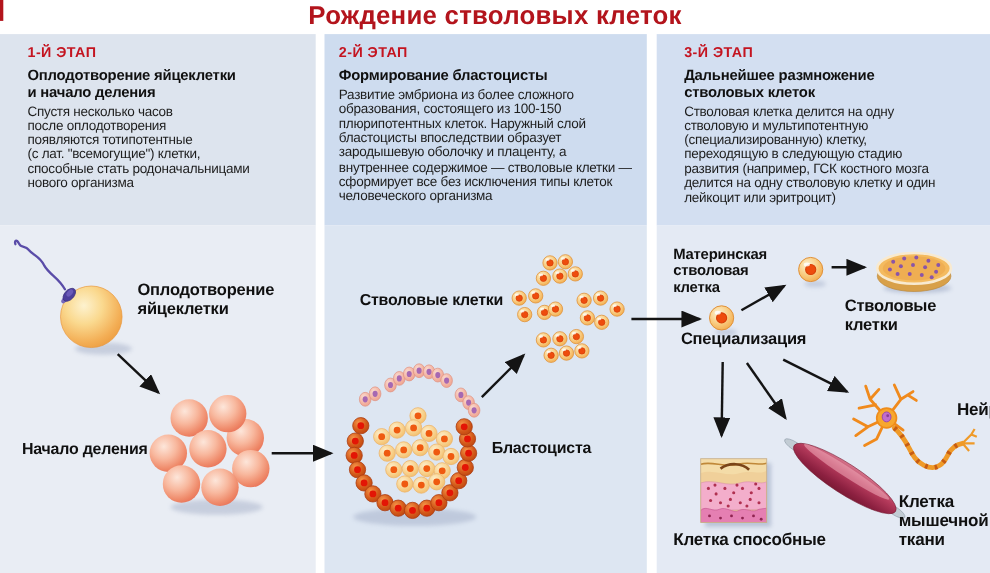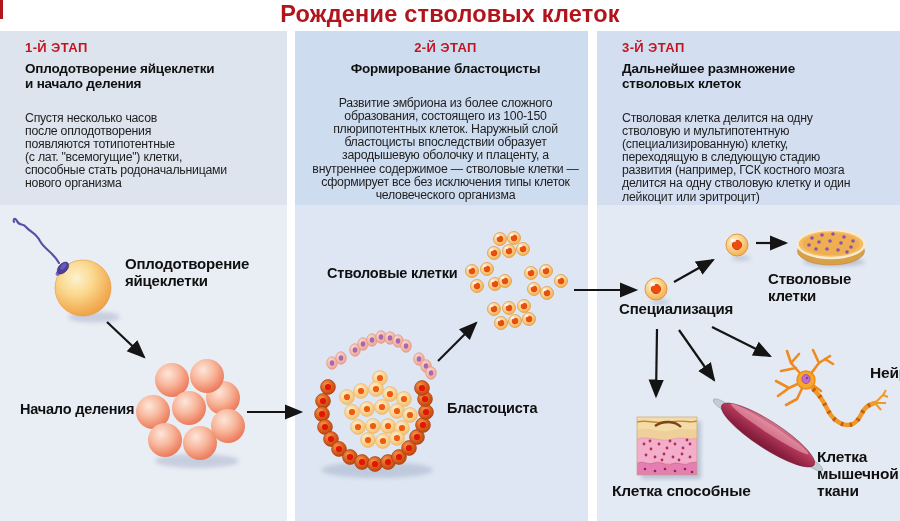--- a/index.html
+++ b/index.html
@@ -11,26 +11,26 @@
   .col1{left:0;width:287px;}
   .col2{left:295px;width:293px;}
   .col3{left:597px;width:303px;}
   .c1t{background:#dde4ee;}  .c1b{background:#e9edf4;}
   .c2t{background:#cedcef;}  .c2b{background:#dde6f2;}
   .c3t{background:#d3dff1;}  .c3b{background:#e4eaf4;}
   .page-title{position:absolute;top:1px;left:0;width:900px;text-align:center;
     font-size:23.5px;font-weight:bold;color:#b3141c;letter-spacing:.2px;}
   .card{position:absolute;box-sizing:border-box;}
   .card1{left:25px;top:40px;width:250px;}
-  .card2{left:308px;top:40px;width:275px;text-align:center;}
+  .card2{left:308px;top:40px;width:275px;}
   .card3{left:622px;top:40px;width:272px;}
   .stage-label{font-size:13px;font-weight:bold;color:#c41420;letter-spacing:.4px;}
   .stage-heading{font-size:13.5px;font-weight:bold;color:#101010;margin-top:7px;
     line-height:1.1;white-space:pre-line;letter-spacing:-0.2px;}
-  .stage-body{font-size:12.3px;color:#1e1e1e;margin-top:20px;line-height:1.07;
+  .stage-body{font-size:12.3px;color:#1e1e1e;margin-top:3px;line-height:1.07;
     white-space:pre-line;letter-spacing:-0.25px;}
   .dlabel{position:absolute;font-weight:bold;color:#101010;white-space:pre-line;line-height:1.12;letter-spacing:-0.2px;}
   svg{position:absolute;left:0;top:0;}
 </style>
 </head>
 <body>
 
 <div id="stage-root">
 
   <div class="band band-top col1 c1t"></div>
@@ -360,20 +360,23 @@
         <path d="M875,403 L883,395 M875,403 L886,403 M875,403 L881,410 M883,395 L886,390 M883,395 L888,397"></path>
       </g>
     </g>
   </svg>
 
   <div class="dlabel" style="left:125px;top:256px;font-size:15px;">Оплодотворение
 яйцеклетки</div>
   <div class="dlabel" style="left:20px;top:401px;font-size:14.5px;">Начало деления</div>
   <div class="dlabel" style="left:327px;top:265px;font-size:14.5px;">Стволовые клетки</div>
   <div class="dlabel" style="left:447px;top:400px;font-size:14.5px;">Бластоциста</div>
+  <div class="dlabel" style="left:612px;top:224px;font-size:13.5px;line-height:1.1;">Материнская
+стволовая
+клетка</div>
   <div class="dlabel" style="left:619px;top:301px;font-size:15px;">Специализация</div>
   <div class="dlabel" style="left:768px;top:271px;font-size:15px;">Стволовые клетки</div>
   <div class="dlabel" style="left:838px;top:364px;font-size:15.5px;margin-left:32px;">Нейрон</div>
   <div class="dlabel" style="left:817px;top:448px;font-size:15.5px;line-height:1.1;">Клетка
 мышечной
 ткани</div>
   <div class="dlabel" style="left:612px;top:482px;font-size:15.5px;">Клетка способные</div>
 
 </div>
 

